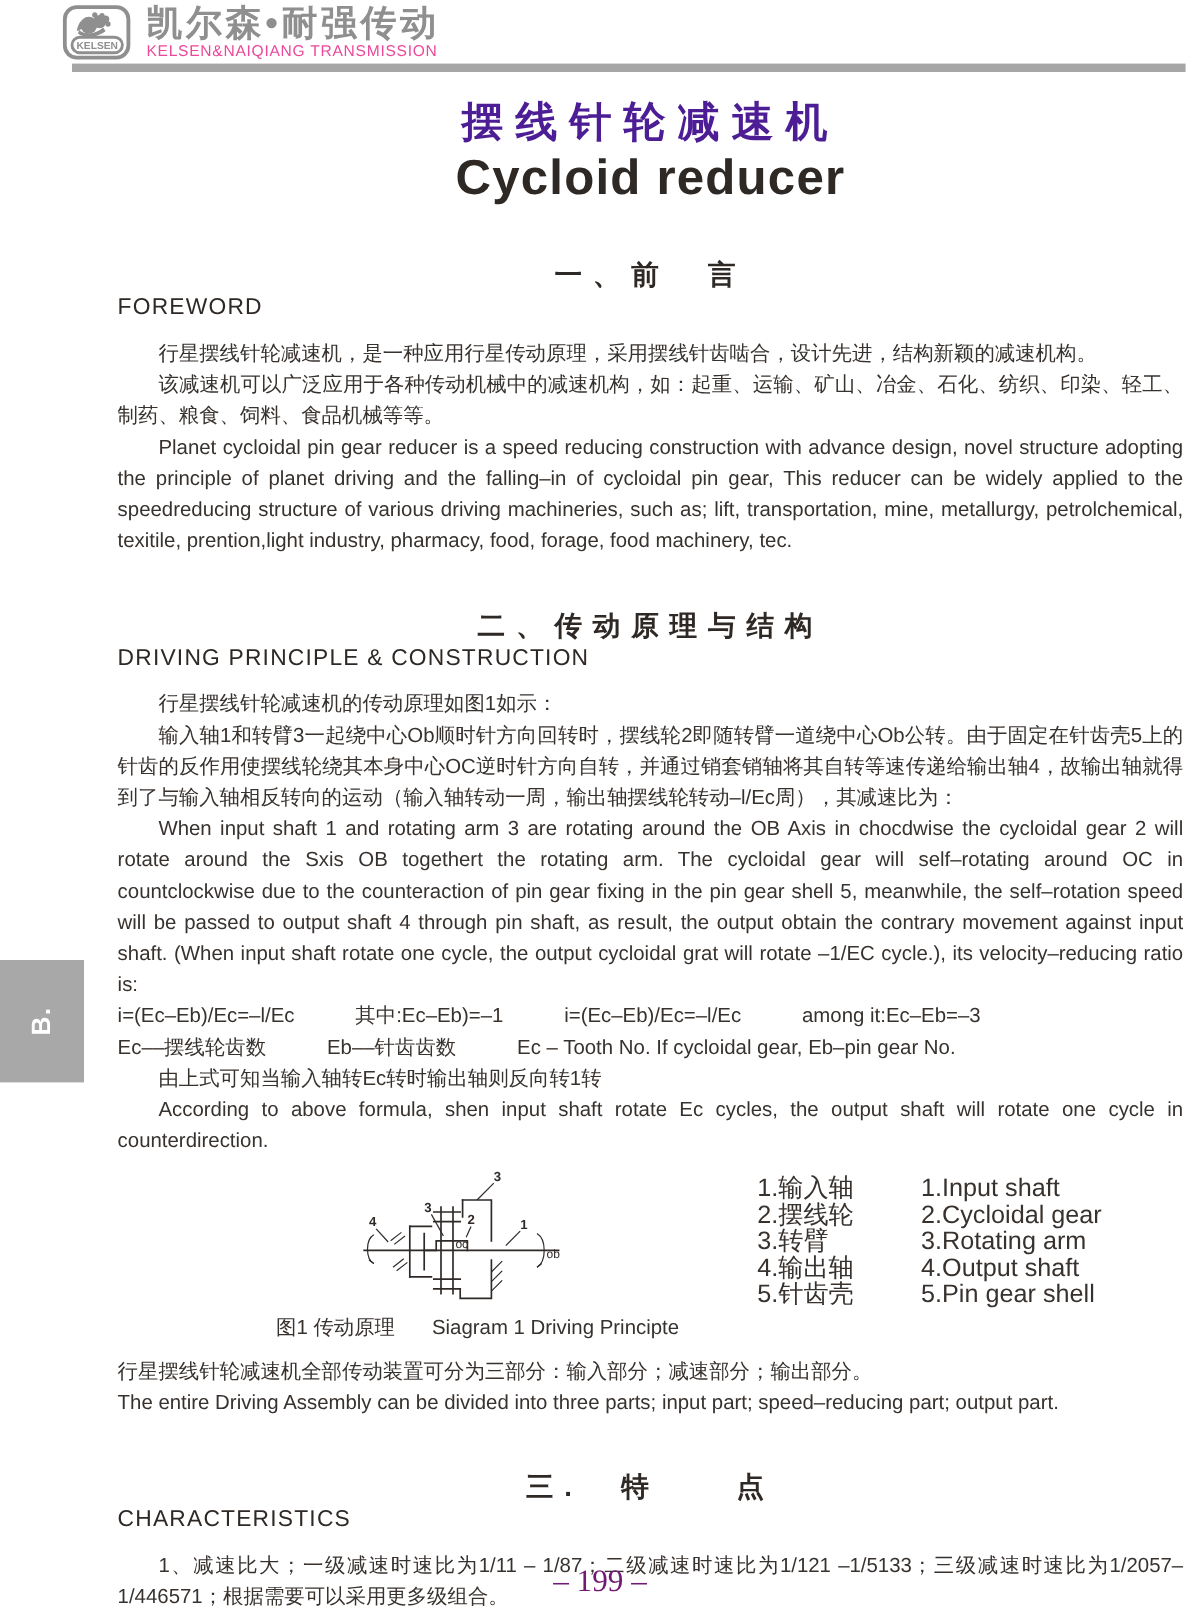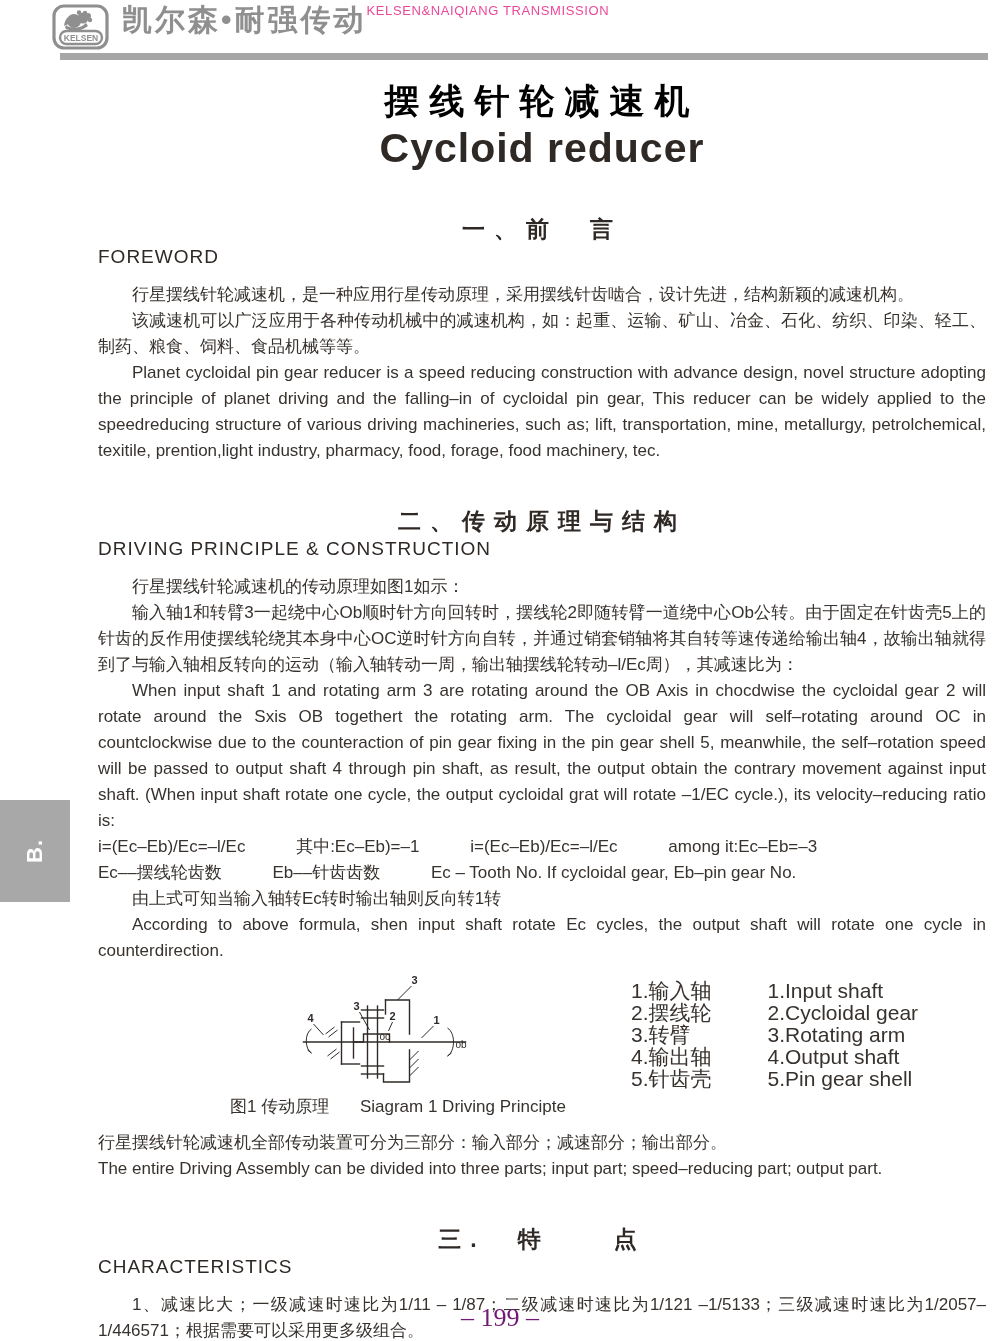--- a/index.html
+++ b/index.html
@@ -4,27 +4,27 @@
 <style>
   html,body{margin:0;padding:0;background:#e8e8e8;}
   .page{
     width:1000px;height:1341px;position:relative;background:#ffffff;
     font-family:"Liberation Sans", sans-serif;color:#38322e;overflow:hidden;
     margin:0 auto;
   }
   
   .hdr{display:flex;align-items:flex-start;padding:4px 0 0 52px;height:46px;}
   .logo-svg{display:block;margin-right:12px;}
-  .brand{display:flex;flex-direction:row;justify-content:flex-start;}
+  .brand{display:flex;flex-direction:column;justify-content:flex-start;}
   .brand-cn{font-size:30px;font-weight:bold;color:#8f8f8f;letter-spacing:3px;line-height:32px;}
   .brand-en{font-size:13px;font-weight:normal;color:#ec4899;letter-spacing:0.6px;line-height:14px;}
   .hdr-rule{margin:3px 0 0 60px;width:928px;height:7px;background:#a6a6a6;}
   
   main{display:block;padding:0 14px 0 98px;}
-  .title-cn{margin:18px 0 0;text-align:center;font-size:35px;font-weight:bold;letter-spacing:10px;color:#000000;}
+  .title-cn{margin:18px 0 0;text-align:center;font-size:35px;font-weight:bold;letter-spacing:10px;color:#4c1d95;}
   .title-en{margin:0;text-align:center;font-size:41px;font-weight:bold;letter-spacing:1px;color:#2f2926;}
   .sec-cn{margin:42px 0 0;text-align:center;font-size:23px;font-weight:bold;letter-spacing:9px;color:#2f2926;}
   .sec-en{font-size:19px;letter-spacing:1px;margin:1px 0 14px;color:#2f2926;}
   p{margin:0;font-size:17px;line-height:26px;text-align:justify;}
   p.indent{text-indent:2em;}
   .formula span{margin-right:46px;white-space:nowrap;}
   .formula span:last-child{margin-right:0;}
   
   .figure-row{display:flex;align-items:flex-start;margin:8px 0 0 190px;}
   .diagram{width:215px;height:122px;flex:0 0 auto;}

